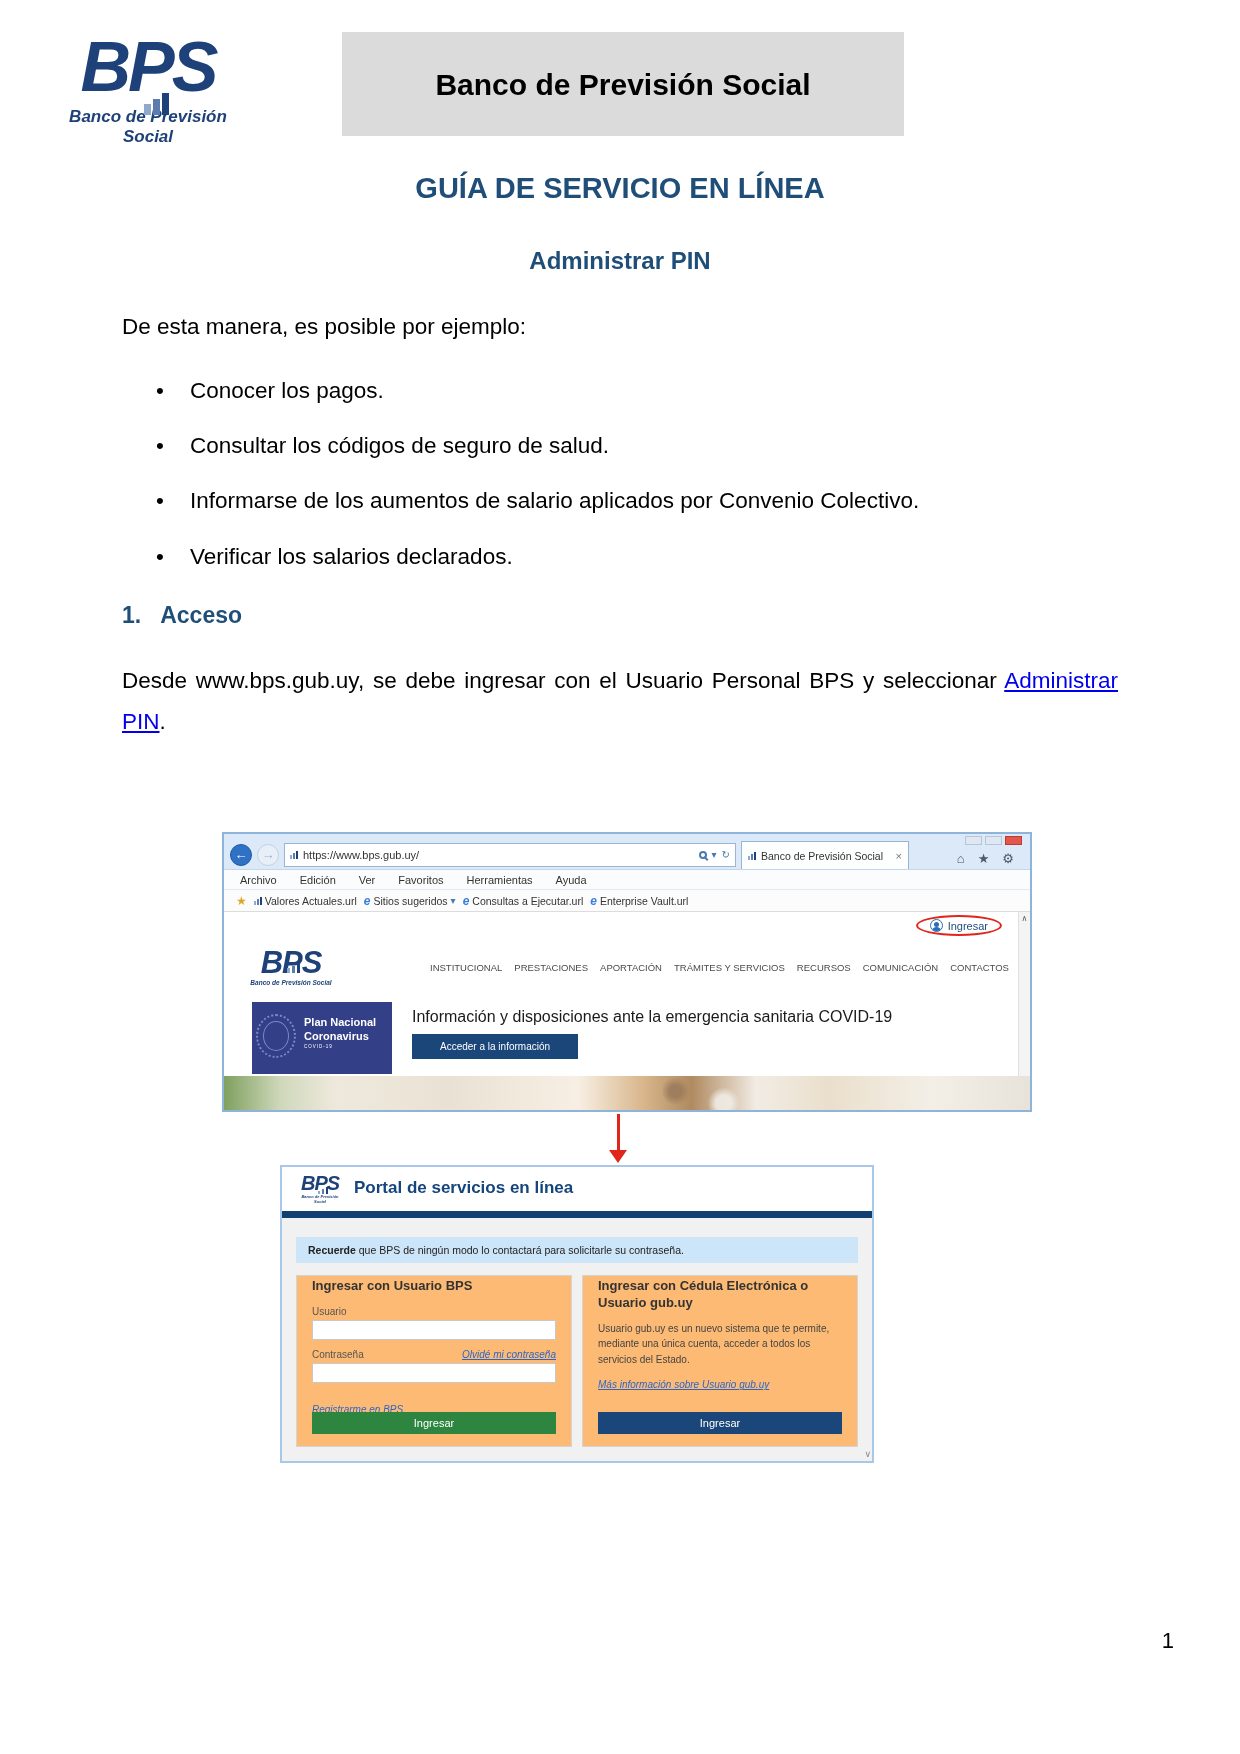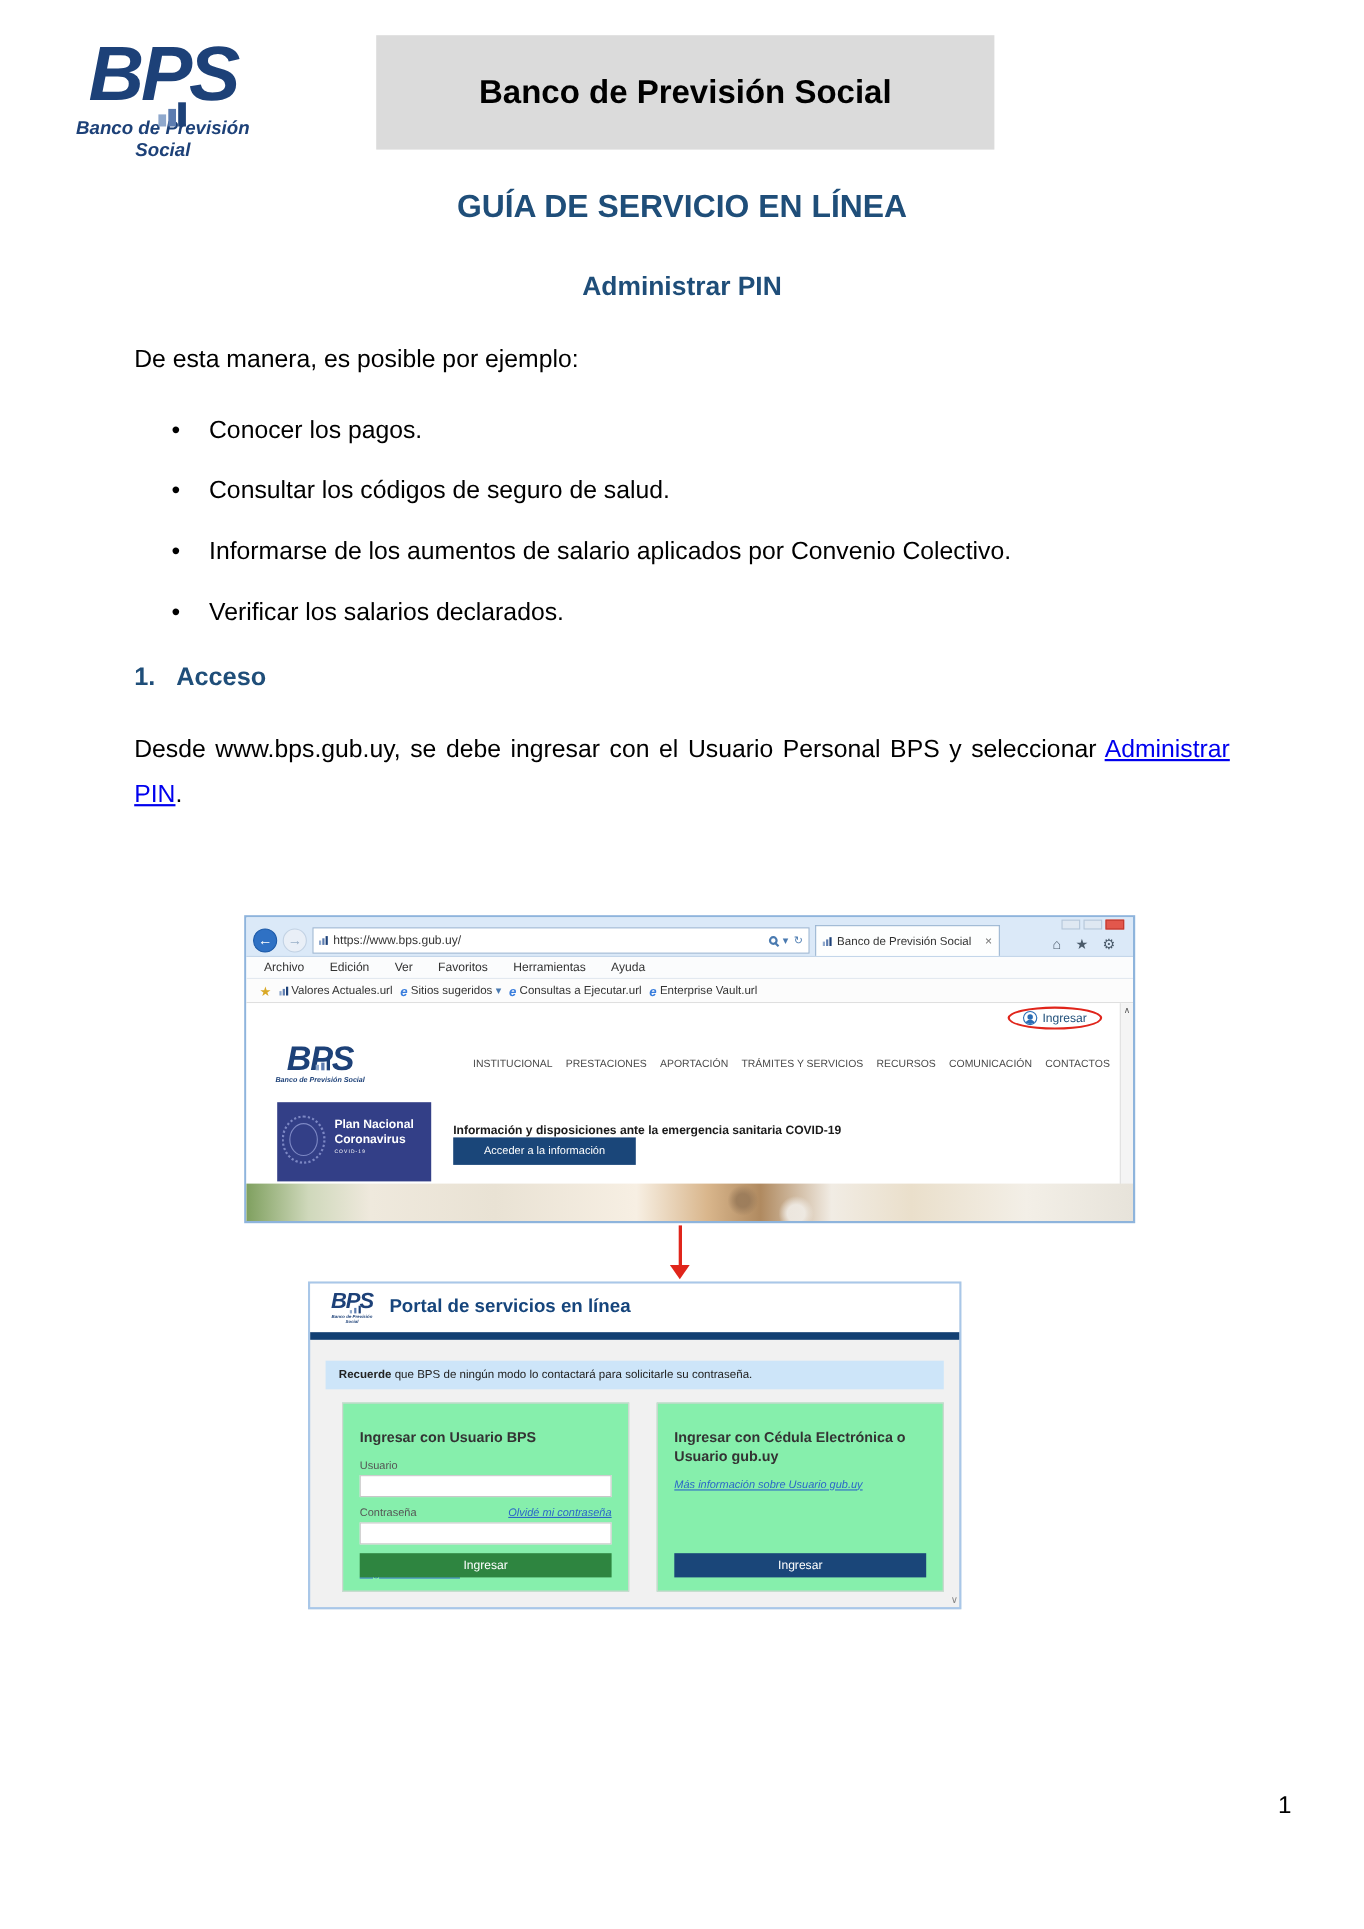--- a/index.html
+++ b/index.html
@@ -98,21 +98,21 @@
   .logo-site .cap { font-size:6.5px; margin-top:2px; }
   .site-nav { display:flex; gap:12px; margin-left:96px; font-size:9.5px; color:#4a4a4a; }
   .covid { position:absolute; top:90px; left:28px; right:46px; height:72px; background:#fff; }
   .covid-badge { position:absolute; left:0; top:0; width:140px; height:72px;
     background:#333f87; color:#fff; padding:14px 6px 0 52px; line-height:1.25; }
   .covid-badge .l1 { font-size:11px; font-weight:bold; }
   .covid-badge .l3 { font-size:4.5px; letter-spacing:1px; }
   .virus-ic { position:absolute; left:4px; top:12px; width:40px; height:44px;
     border:2px dotted #7d88c4; border-radius:50%; }
   .virus-ic::after { content:""; position:absolute; inset:5px; border:1px solid #7d88c4; border-radius:50%; }
-  .covid-msg { position:absolute; left:160px; top:20px; font-size:11px; font-weight:bold; color:#1a1a1a; }
+  .covid-msg { position:absolute; left:160px; top:6px; font-size:16px; font-weight:normal; color:#1a1a1a; }
   .covid-btn { position:absolute; left:160px; top:32px; background:#1a4679; color:#fff;
     font-size:10px; padding:7px 28px; border:none; }
   .photo { position:absolute; left:0; right:0; bottom:0; height:34px;
     background:
       radial-gradient(circle at 56% 45%, rgba(154,123,90,0.9) 0 6px, rgba(154,123,90,0) 14px),
       radial-gradient(circle at 62% 80%, rgba(240,236,230,0.9) 0 8px, rgba(240,236,230,0) 16px),
       linear-gradient(90deg,#7fa05f 0%,#cfd8bb 7%,#efe9dd 14%,#e9e2d4 28%,#f7efe3 44%,#d9b68c 52%,#b08a60 58%,#f1ece4 66%,#eadfcb 75%,#f3efe7 88%,#e7e3da 100%); }
   
   .red-arrow { width:20px; margin:2px 0 0 608px; }
   .red-arrow .stem { width:3px; height:36px; background:#e0251b; margin:0 auto; }
@@ -126,21 +126,21 @@
   .logo-portal .t { font-size:20px; letter-spacing:-1px; }
   .logo-portal .bars { left:20px; bottom:10px; }
   .logo-portal .bars i { width:2px; }
   .logo-portal .bars i:nth-child(1){height:3px;} .logo-portal .bars i:nth-child(2){height:5px;} .logo-portal .bars i:nth-child(3){height:7px;}
   .logo-portal .cap { font-size:4px; margin-top:1px; }
   .p-title { position:absolute; left:72px; top:11px; font-size:17px; color:#16457c; font-weight:600; }
   .p-bar { height:7px; background:#123f72; }
   .p-notice { margin:19px 14px 0 14px; height:26px; background:#cde5f9;
     display:flex; align-items:center; padding-left:12px; font-size:10.5px; color:#222; }
   .p-panels { margin:12px 14px 0 14px; display:flex; gap:10px; height:172px; }
-  .panel { flex:1; background:#86efac; border:1px solid #d4d4d4; padding:23px 15px; position:relative;margin-left:15px; }
+  .panel { flex:1; background:#fdba74; border:1px solid #d4d4d4; padding:2px 15px; position:relative; }
   .panel h4 { font-size:13px; color:#333; font-weight:bold; line-height:1.3; }
   .flabel { font-size:10px; color:#555; }
   .finput { width:100%; height:20px; border:1px solid #c8c8c8; background:#fff; margin:3px 0 9px 0; }
   .frow { display:flex; justify-content:space-between; align-items:baseline; }
   .plink { color:#2a66c8; font-style:italic; text-decoration:underline; font-size:10px; }
   .pbtn { position:absolute; left:15px; right:15px; bottom:12px; height:22px;
     border:none; color:#fff; font-size:11px; font-family:inherit; }
   .pbtn.green { background:#2e8540; }
   .pbtn.navy { background:#1a4679; }
   .panel .mt { margin-top:12px; display:inline-block; }
@@ -339,20 +339,21 @@
         <div class="frow">
           <span class="flabel">Contraseña</span>
           <a class="plink" href="#">Olvidé mi contraseña</a>
         </div>
         <input class="finput" type="password" style="">
         <a class="plink mt" href="#">Registrarme en BPS</a>
         <button class="pbtn green">Ingresar</button>
       </div>
       <div class="panel">
         <h4>Ingresar con Cédula Electrónica o Usuario gub.uy</h4>
+        <div class="pdesc">Usuario gub.uy es un nuevo sistema que te permite, mediante una única cuenta, acceder a todos los servicios del Estado.</div>
         <a class="plink mt" href="#">Más información sobre Usuario gub.uy</a>
         <button class="pbtn navy">Ingresar</button>
       </div>
     </div>
     <span class="scroll-dn">∨</span>
   </div>
 
   <div class="page-num">1</div>
 </div>
 

